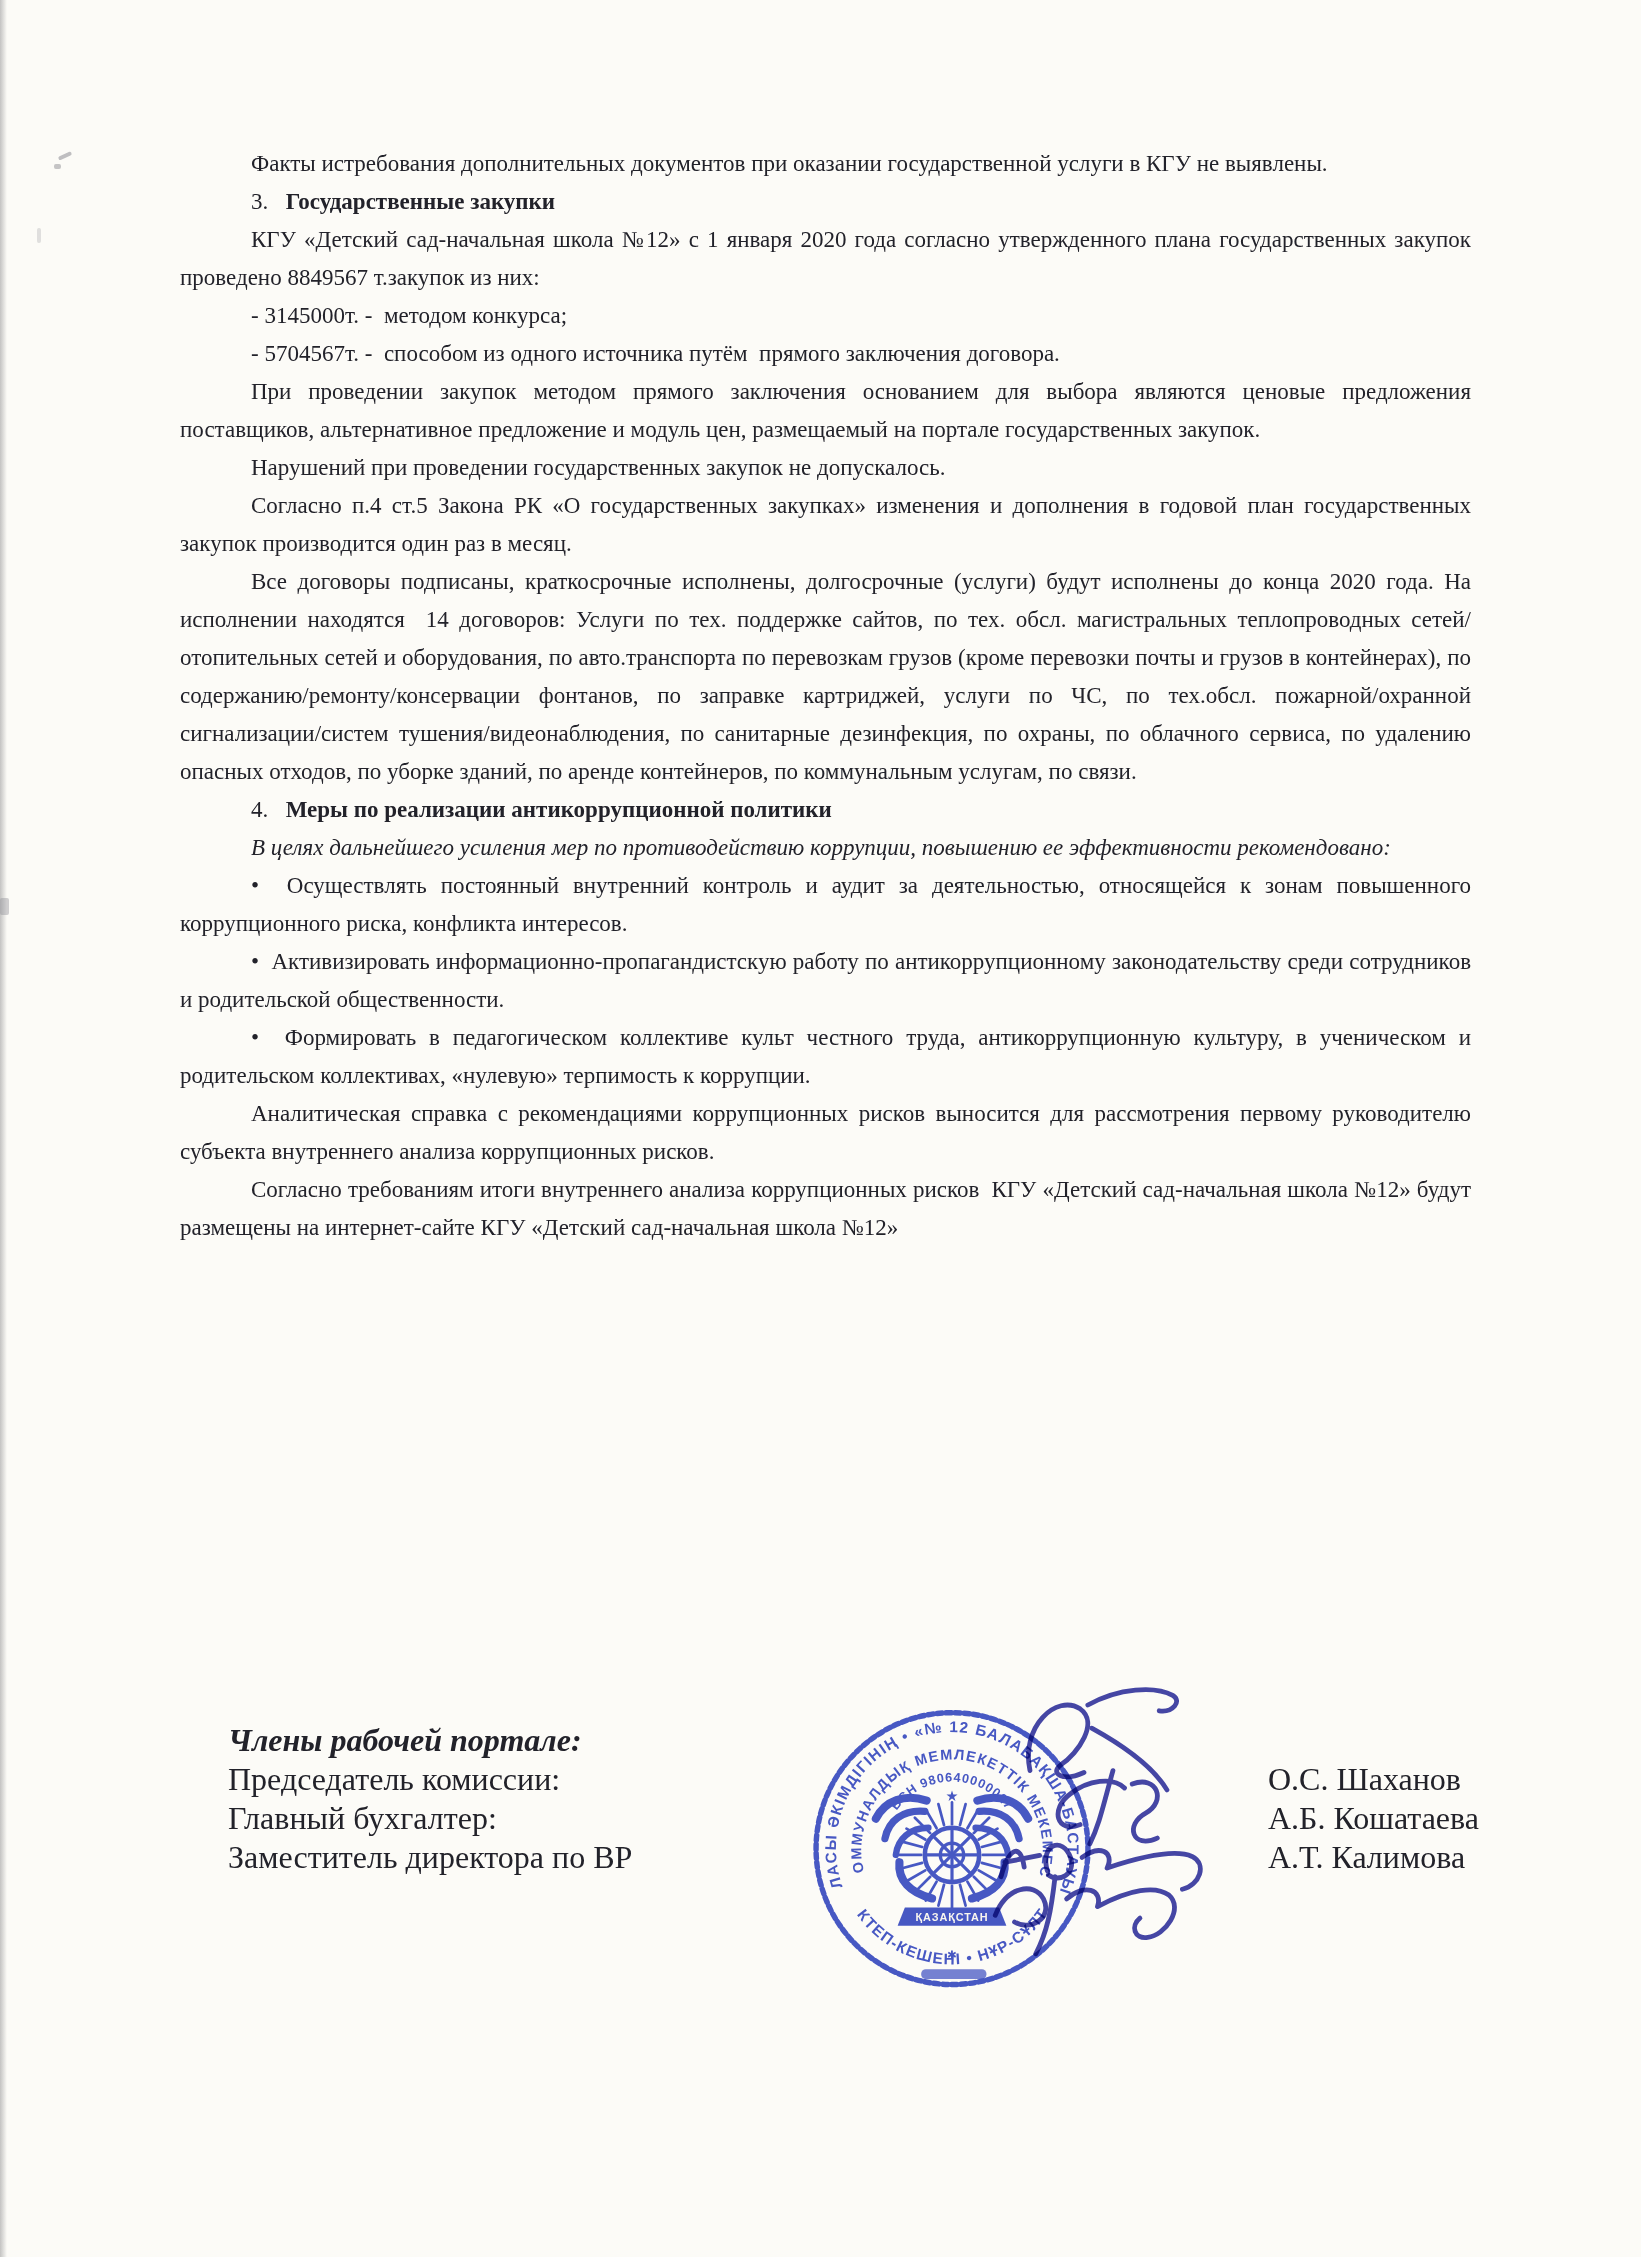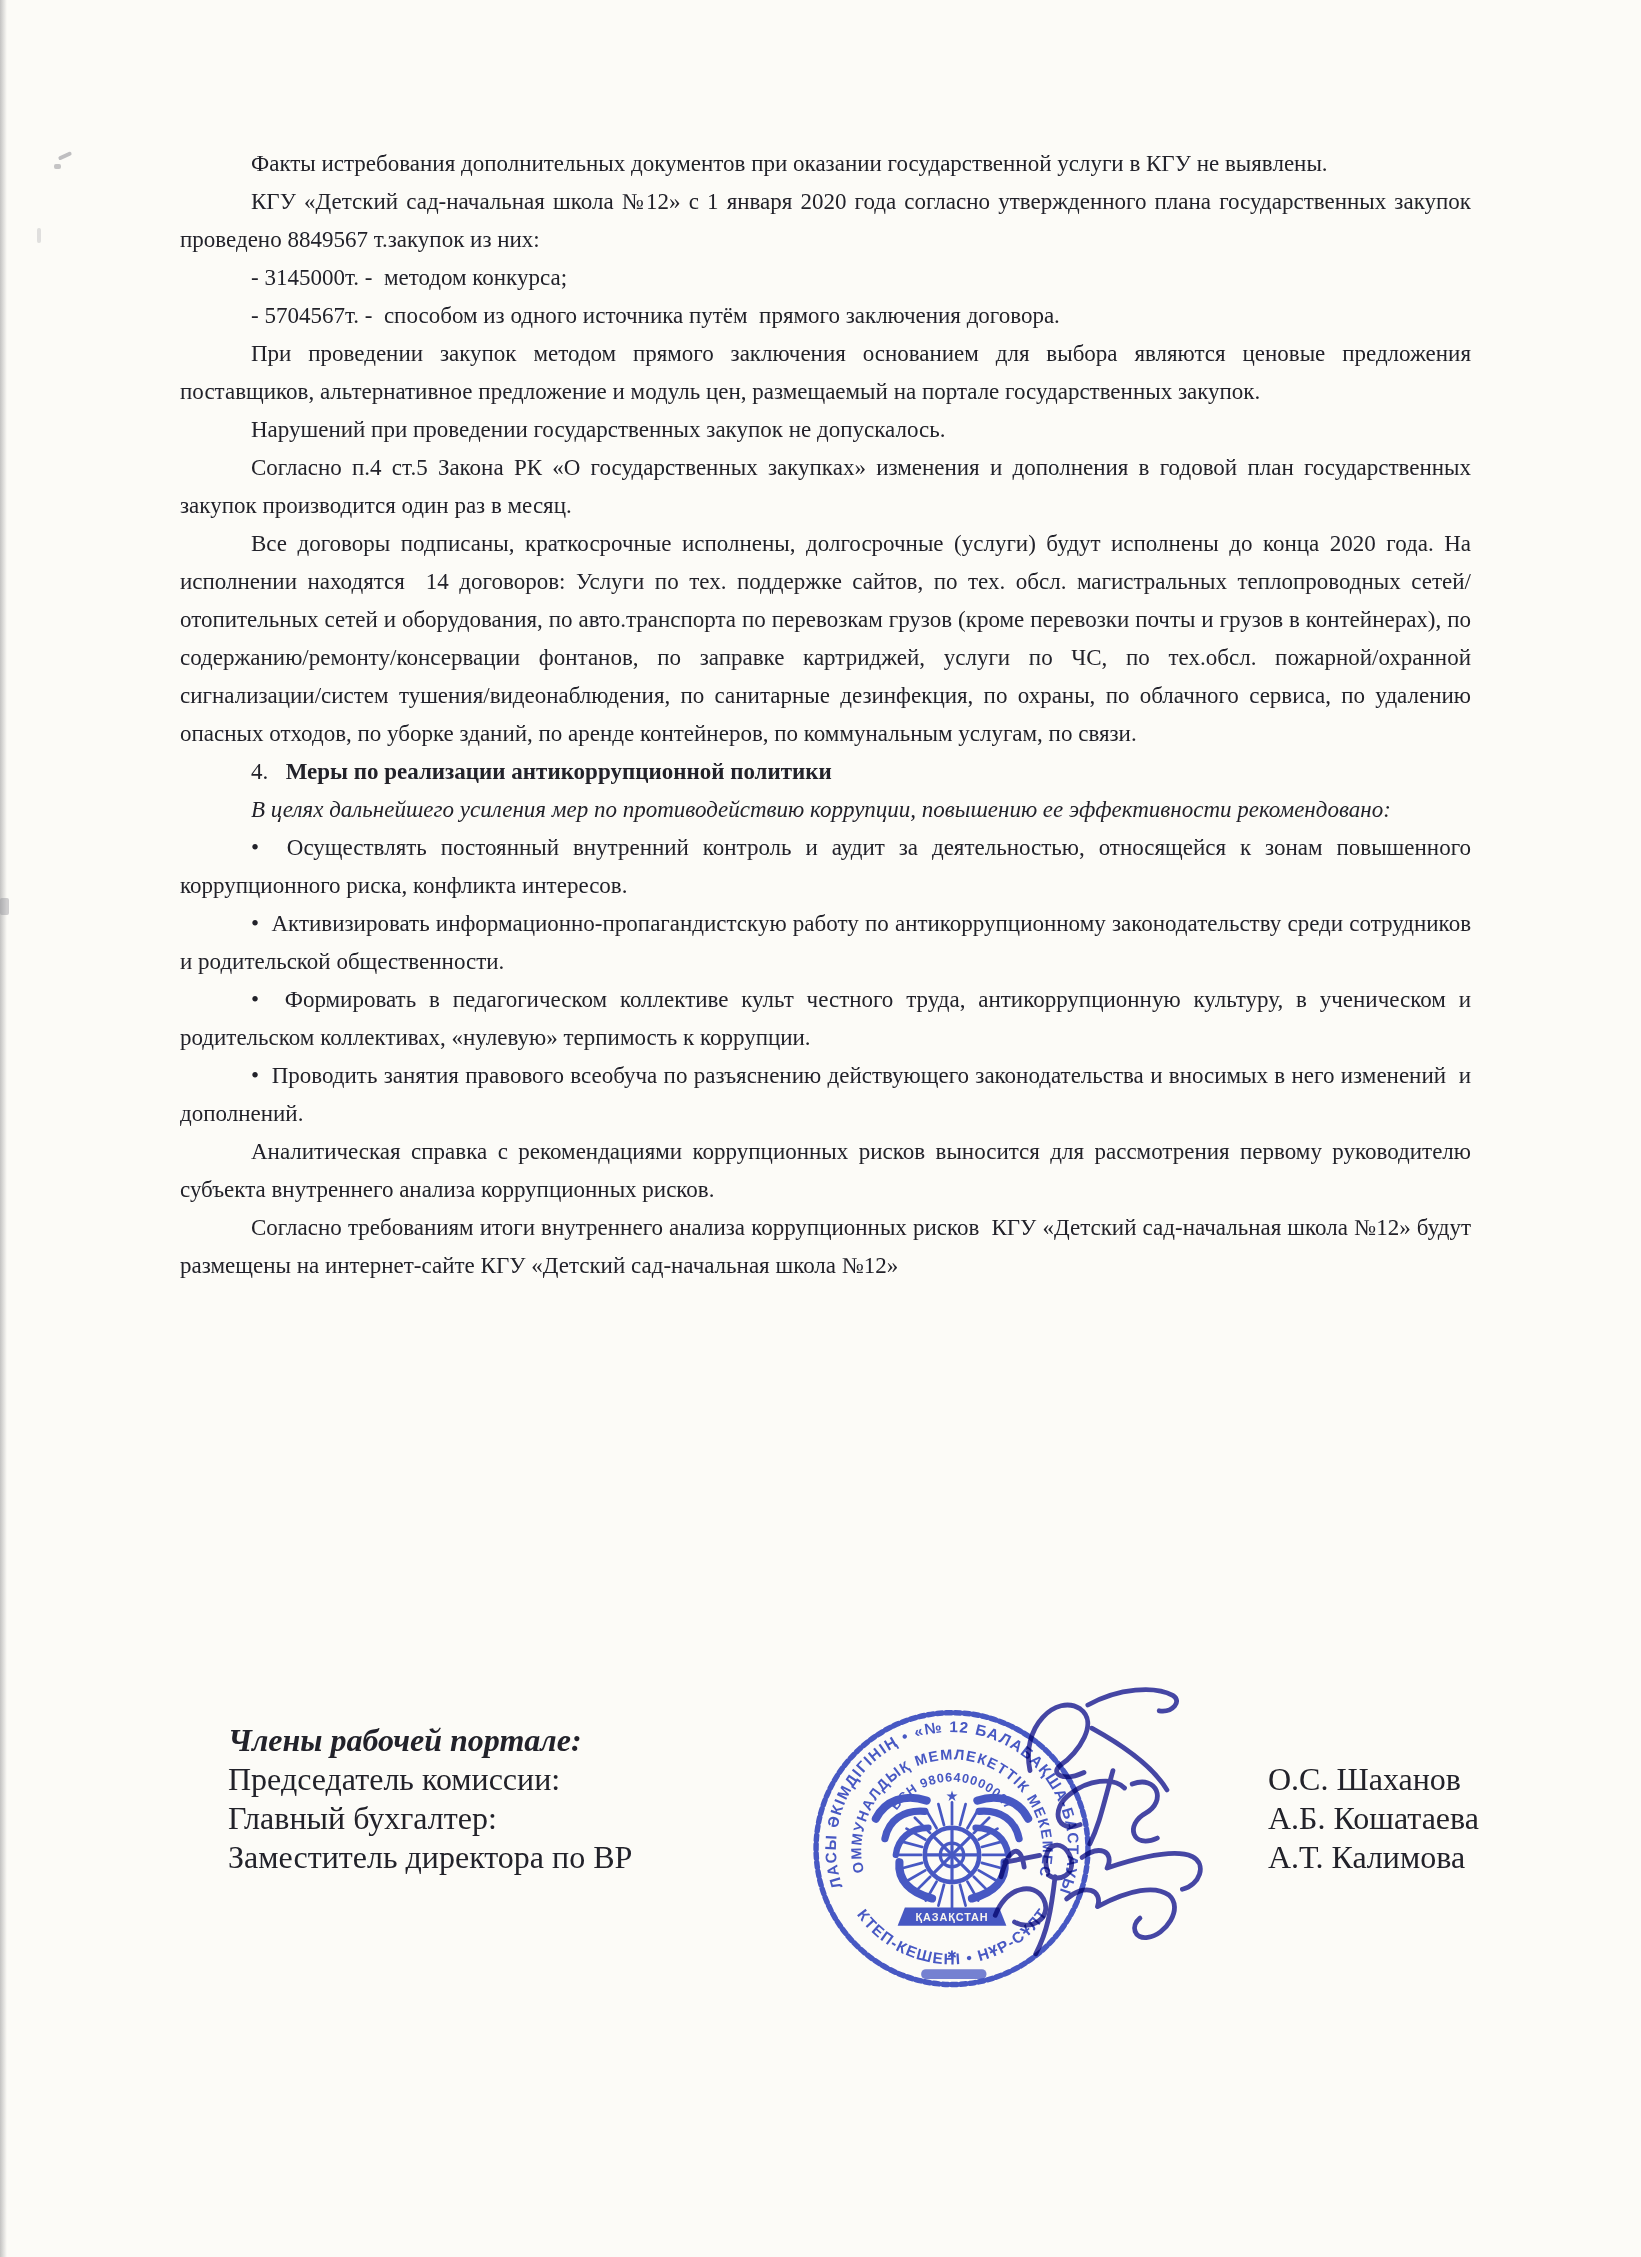--- a/index.html
+++ b/index.html
@@ -52,33 +52,33 @@
 
 <div class="page">
 
   <div class="artifact a1"></div>
   <div class="artifact a2"></div>
   <div class="artifact a3"></div>
   <div class="artifact a4"></div>
 
   <div class="content">
     <p class="para">Факты истребования дополнительных документов при оказании государственной услуги в КГУ не выявлены.</p>
+    <p class="para heading"><span class="h-num">3.</span><span class="h-title">Государственные закупки</span></p>
     <p class="para">КГУ «Детский сад-начальная школа №12» с 1 января 2020 года согласно утвержденного плана государственных закупок проведено 8849567 т.закупок из них:</p>
     <p class="para plain">- 3145000т. -&nbsp; методом конкурса;</p>
     <p class="para plain">- 5704567т. -&nbsp; способом из одного источника путём&nbsp; прямого заключения договора.</p>
     <p class="para">При проведении закупок методом прямого заключения основанием для выбора являются ценовые предложения поставщиков, альтернативное предложение и модуль цен, размещаемый на портале государственных закупок.</p>
     <p class="para">Нарушений при проведении государственных закупок не допускалось.</p>
     <p class="para">Согласно п.4 ст.5 Закона РК «О государственных закупках» изменения и дополнения в годовой план государственных закупок производится один раз в месяц.</p>
     <p class="para">Все договоры подписаны, краткосрочные исполнены, долгосрочные (услуги) будут исполнены до конца 2020 года. На исполнении находятся&nbsp; 14 договоров: Услуги по тех. поддержке сайтов, по тех. обсл. магистральных теплопроводных сетей/отопительных сетей и оборудования, по авто.транспорта по перевозкам грузов (кроме перевозки почты и грузов в контейнерах), по содержанию/ремонту/консервации фонтанов, по заправке картриджей, услуги по ЧС, по тех.обсл. пожарной/охранной сигнализации/систем тушения/видеонаблюдения, по санитарные дезинфекция, по охраны, по облачного сервиса, по удалению опасных отходов, по уборке зданий, по аренде контейнеров, по коммунальным услугам, по связи.</p>
     <p class="para heading"><span class="h-num">4.</span><span class="h-title">Меры по реализации антикоррупционной политики</span></p>
     <p class="para italic">В целях дальнейшего усиления мер по противодействию коррупции, повышению ее эффективности рекомендовано:</p>
     <p class="para">•&nbsp; Осуществлять постоянный внутренний контроль и аудит за деятельностью, относящейся к зонам повышенного коррупционного риска, конфликта интересов.</p>
     <p class="para">•&nbsp; Активизировать информационно-пропагандистскую работу по антикоррупционному законодательству среди сотрудников и родительской общественности.</p>
     <p class="para">•&nbsp; Формировать в педагогическом коллективе культ честного труда, антикоррупционную культуру, в ученическом и родительском коллективах, «нулевую» терпимость к коррупции.</p>
-    <p class="para">•&nbsp; Проводить занятия правового всеобуча по разъяснению действующего законодательства и вносимых в него изменений&nbsp; и дополнений.</p>
     <p class="para">Аналитическая справка с рекомендациями коррупционных рисков выносится для рассмотрения первому руководителю субъекта внутреннего анализа коррупционных рисков.</p>
     <p class="para">Согласно требованиям итоги внутреннего анализа коррупционных рисков&nbsp; КГУ «Детский сад-начальная школа №12» будут размещены на интернет-сайте КГУ «Детский сад-начальная школа №12»</p>
   </div>
 
   <div class="sig-block">
     <p class="sig-heading">Члены рабочей портале:</p>
     <div class="sig-row">
       <span class="sig-label">Председатель комиссии:</span>
       <span class="sig-name">О.С. Шаханов</span>
     </div>

